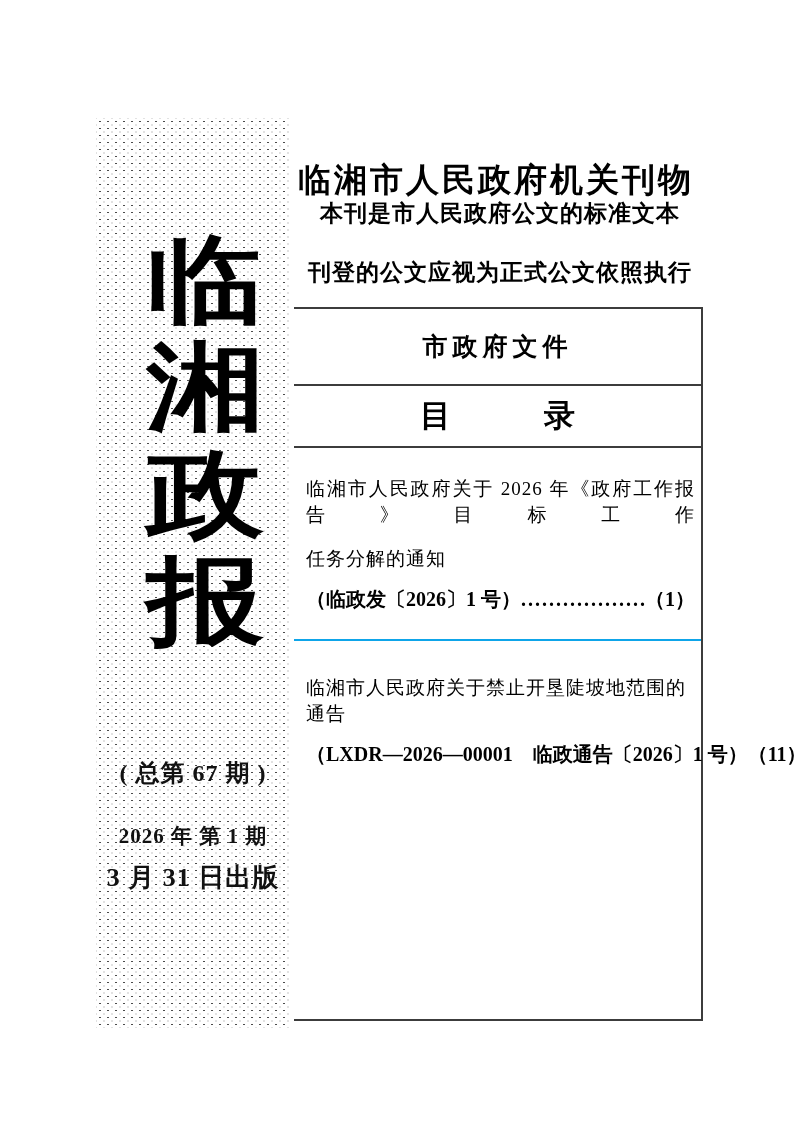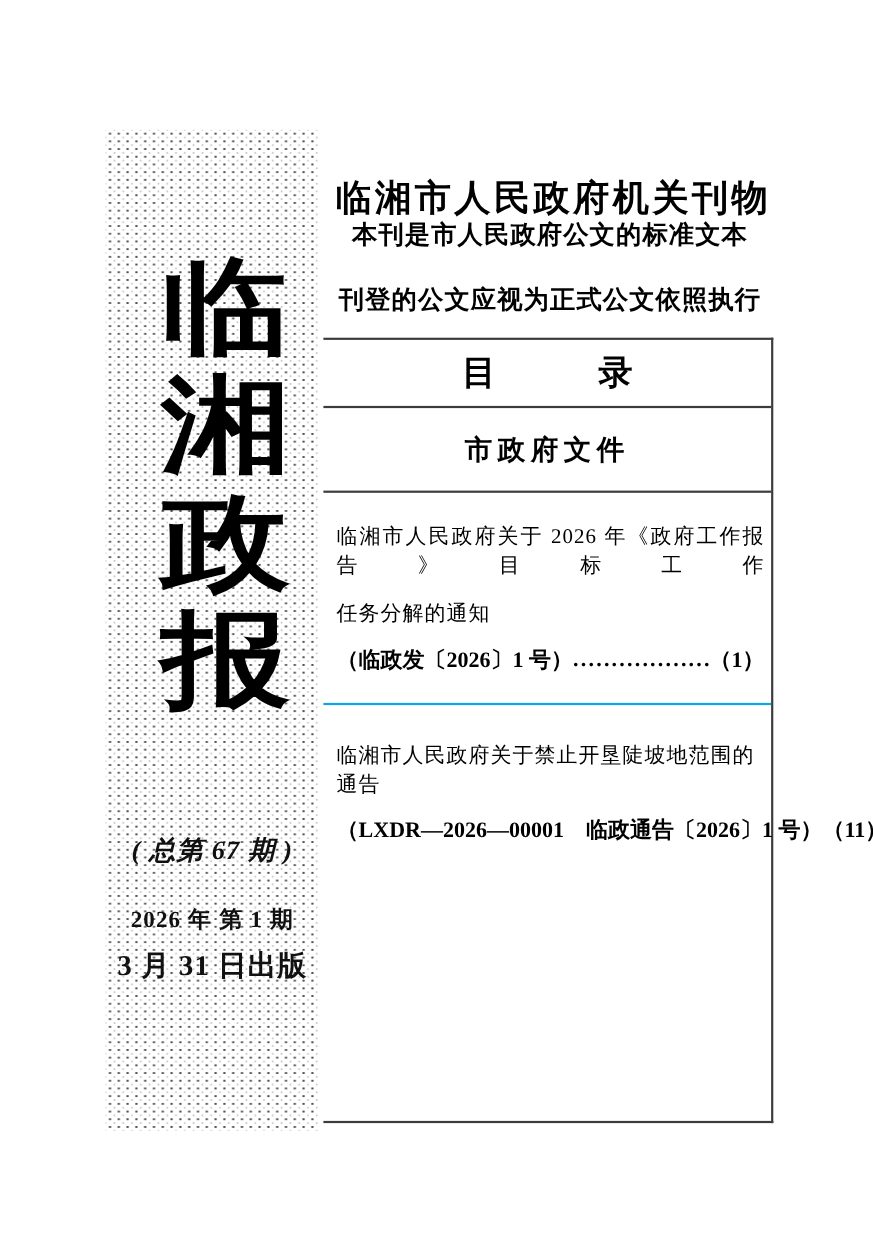--- a/index.html
+++ b/index.html
@@ -28,28 +28,28 @@
   .vt-char {
     height:107px; line-height:107px; text-align:center;
     font-size:96px; font-weight:900;
     font-family:"Liberation Sans", sans-serif;
     transform:scaleX(1.22);
   }
   .issue-line {
     position:absolute; left:96px; width:194px; text-align:center;
     font-family:cursive; font-weight:bold; color:#111;
   }
-  .issue-total  { top:757px; font-size:24px; letter-spacing:1px;font-style:italic; }
+  .issue-total  { top:757px; font-size:24px; letter-spacing:1px; }
   .issue-year   { top:822px; font-size:21px; letter-spacing:1px; }
   .publish-date { top:860px; font-size:26px; letter-spacing:1px; }
 
   
   .masthead {
     position:absolute; left:298px; top:158px; width:410px;
-    text-align:center; font-family:cursive; font-weight:bold;
+    text-align:left; font-family:cursive; font-weight:bold;
     font-size:33px; letter-spacing:3px; white-space:nowrap;
   }
   .tagline {
     position:absolute; left:300px; width:400px; text-align:center;
     font-family:"Liberation Sans", sans-serif; font-weight:bold;
     font-size:23px; letter-spacing:1px; white-space:nowrap;
   }
   .tagline-1 { top:198px; }
   .tagline-2 { top:257px;font-family:Liberation Serif, serif; }
 
@@ -108,23 +108,23 @@
 <div class="issue-line issue-total">( 总第 67 期 )</div>
 <div class="issue-line issue-year">2026 年 第 1 期</div>
 <div class="issue-line publish-date">3 月 31 日出版</div>
 
 <div class="masthead">临湘市人民政府机关刊物</div>
 <div class="tagline tagline-1">本刊是市人民政府公文的标准文本</div>
 <div class="tagline tagline-2">刊登的公文应视为正式公文依照执行</div>
 
 <div class="toc">
 
+  <div class="toc-row toc-category cat-1">市政府文件</div>
+
   <div class="toc-row toc-heading">目　　　录</div>
-
-  <div class="toc-row toc-category cat-1">市政府文件</div>
 
   <div class="toc-row toc-entry-1">
     <div class="entry-title justify-line">临湘市人民政府关于 2026 年《政府工作报告》目标工作</div>
     <div class="entry-title entry-title-2">任务分解的通知</div>
     <div class="entry-ref-line">
       <span>（临政发〔2026〕1 号）</span>
       <span class="leader-dots">..............................................................</span>
       <span class="page-no">（1）</span>
     </div>
   </div>

